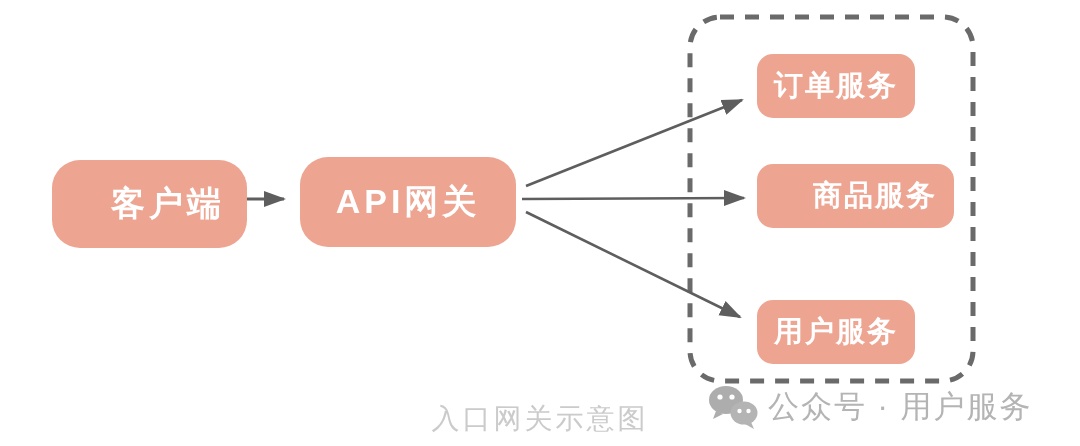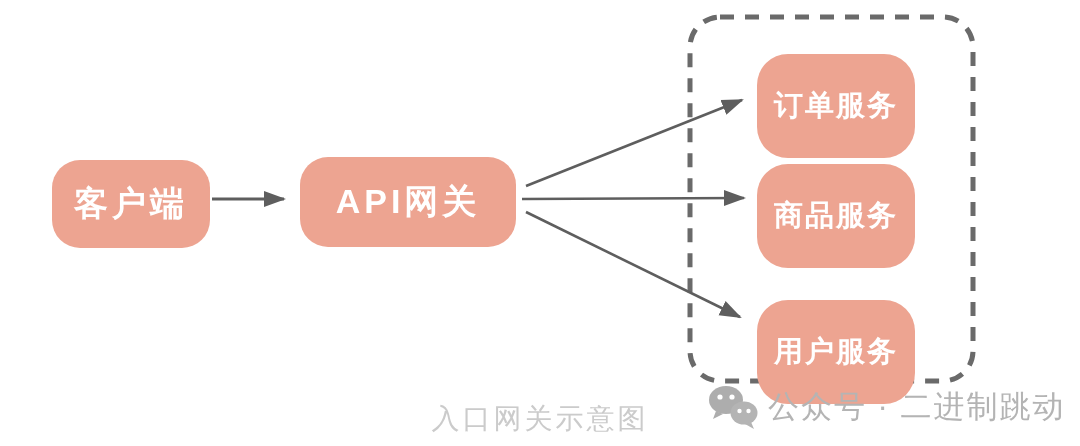--- a/index.html
+++ b/index.html
@@ -31,36 +31,37 @@
     border-radius: 28px;
     font-weight: 600;
     letter-spacing: 4px;
     text-align: center;
     user-select: none;
   }
   .node-client {
     left: 52px; top: 160px;
     width: 158px; height: 88px;
     font-size: 34px;
+    padding-left: 37px;
   }
   .node-gateway {
     left: 300px; top: 157px;
     width: 216px; height: 90px;
     font-size: 34px;
   }
   .node-service {
     left: 757px;
-    width: 158px; height: 104px;
+    width: 158px; height: 64px;
     font-size: 29px;
     letter-spacing: 2px;
-    border-radius: 31px;
+    border-radius: 16px;
     align-items: center;
   }
   .node-order   { top: 54px;  }
-  .node-product { top: 164px; }
+  .node-product { top: 164px; padding-left: 39px; }
   .node-user    { top: 300px; }
 
   .caption {
     position: absolute;
     left: 390px; top: 400px;
     width: 300px;
     text-align: center;
     font-size: 28px;
     letter-spacing: 3px;
     color: #cbcbcb;
@@ -137,16 +138,16 @@
       <ellipse cx="20" cy="16" rx="17" ry="14" fill="#adadad"></ellipse>
       <path d="M10 27 L7 35 L17 30 Z" fill="#adadad"></path>
       <circle cx="14" cy="13" r="2.6" fill="#ffffff"></circle>
       <circle cx="26" cy="13" r="2.6" fill="#ffffff"></circle>
 
       <ellipse cx="38" cy="29" rx="13.5" ry="11.5" fill="#b4b4b4"></ellipse>
       <path d="M45 38 L48 45 L39 40 Z" fill="#b4b4b4"></path>
       <circle cx="33.5" cy="27" r="2.2" fill="#ffffff"></circle>
       <circle cx="42.5" cy="27" r="2.2" fill="#ffffff"></circle>
     </svg>
-    <span class="watermark-text">公众号 · 二进制跳动</span>
+    <span class="watermark-text">公众号 · 用户服务</span>
   </div>
 
 </div>
 
 </body></html>

